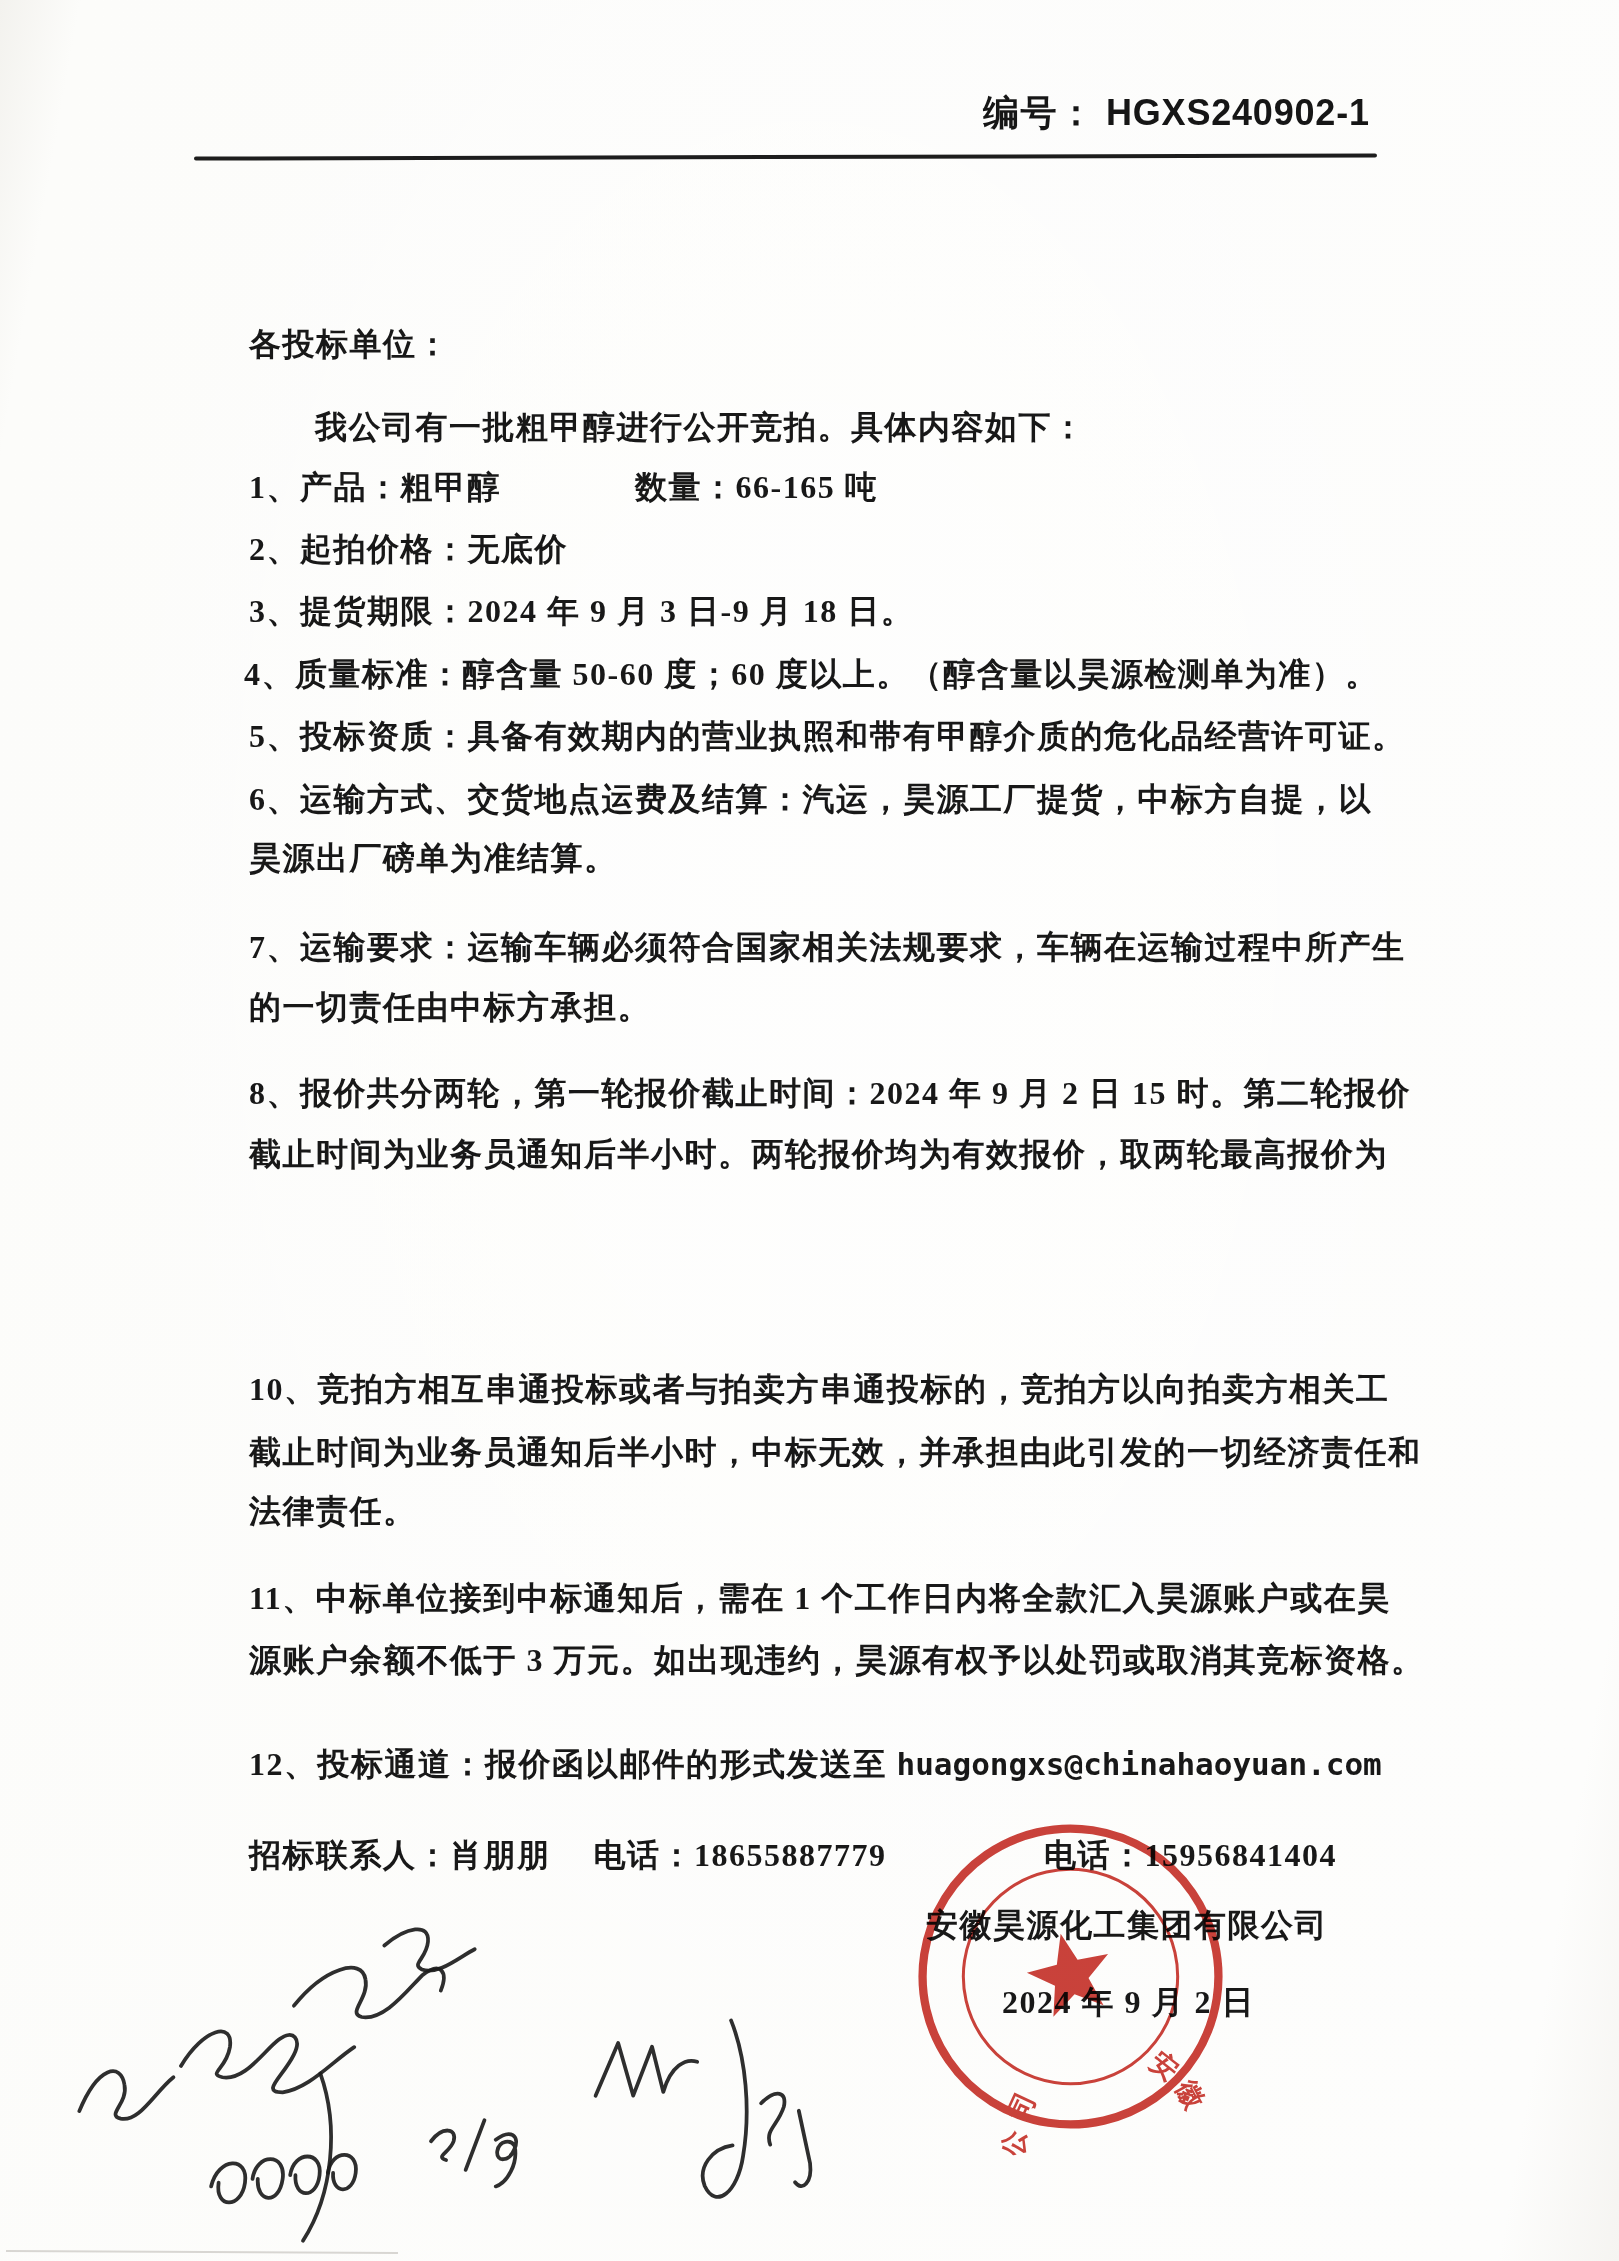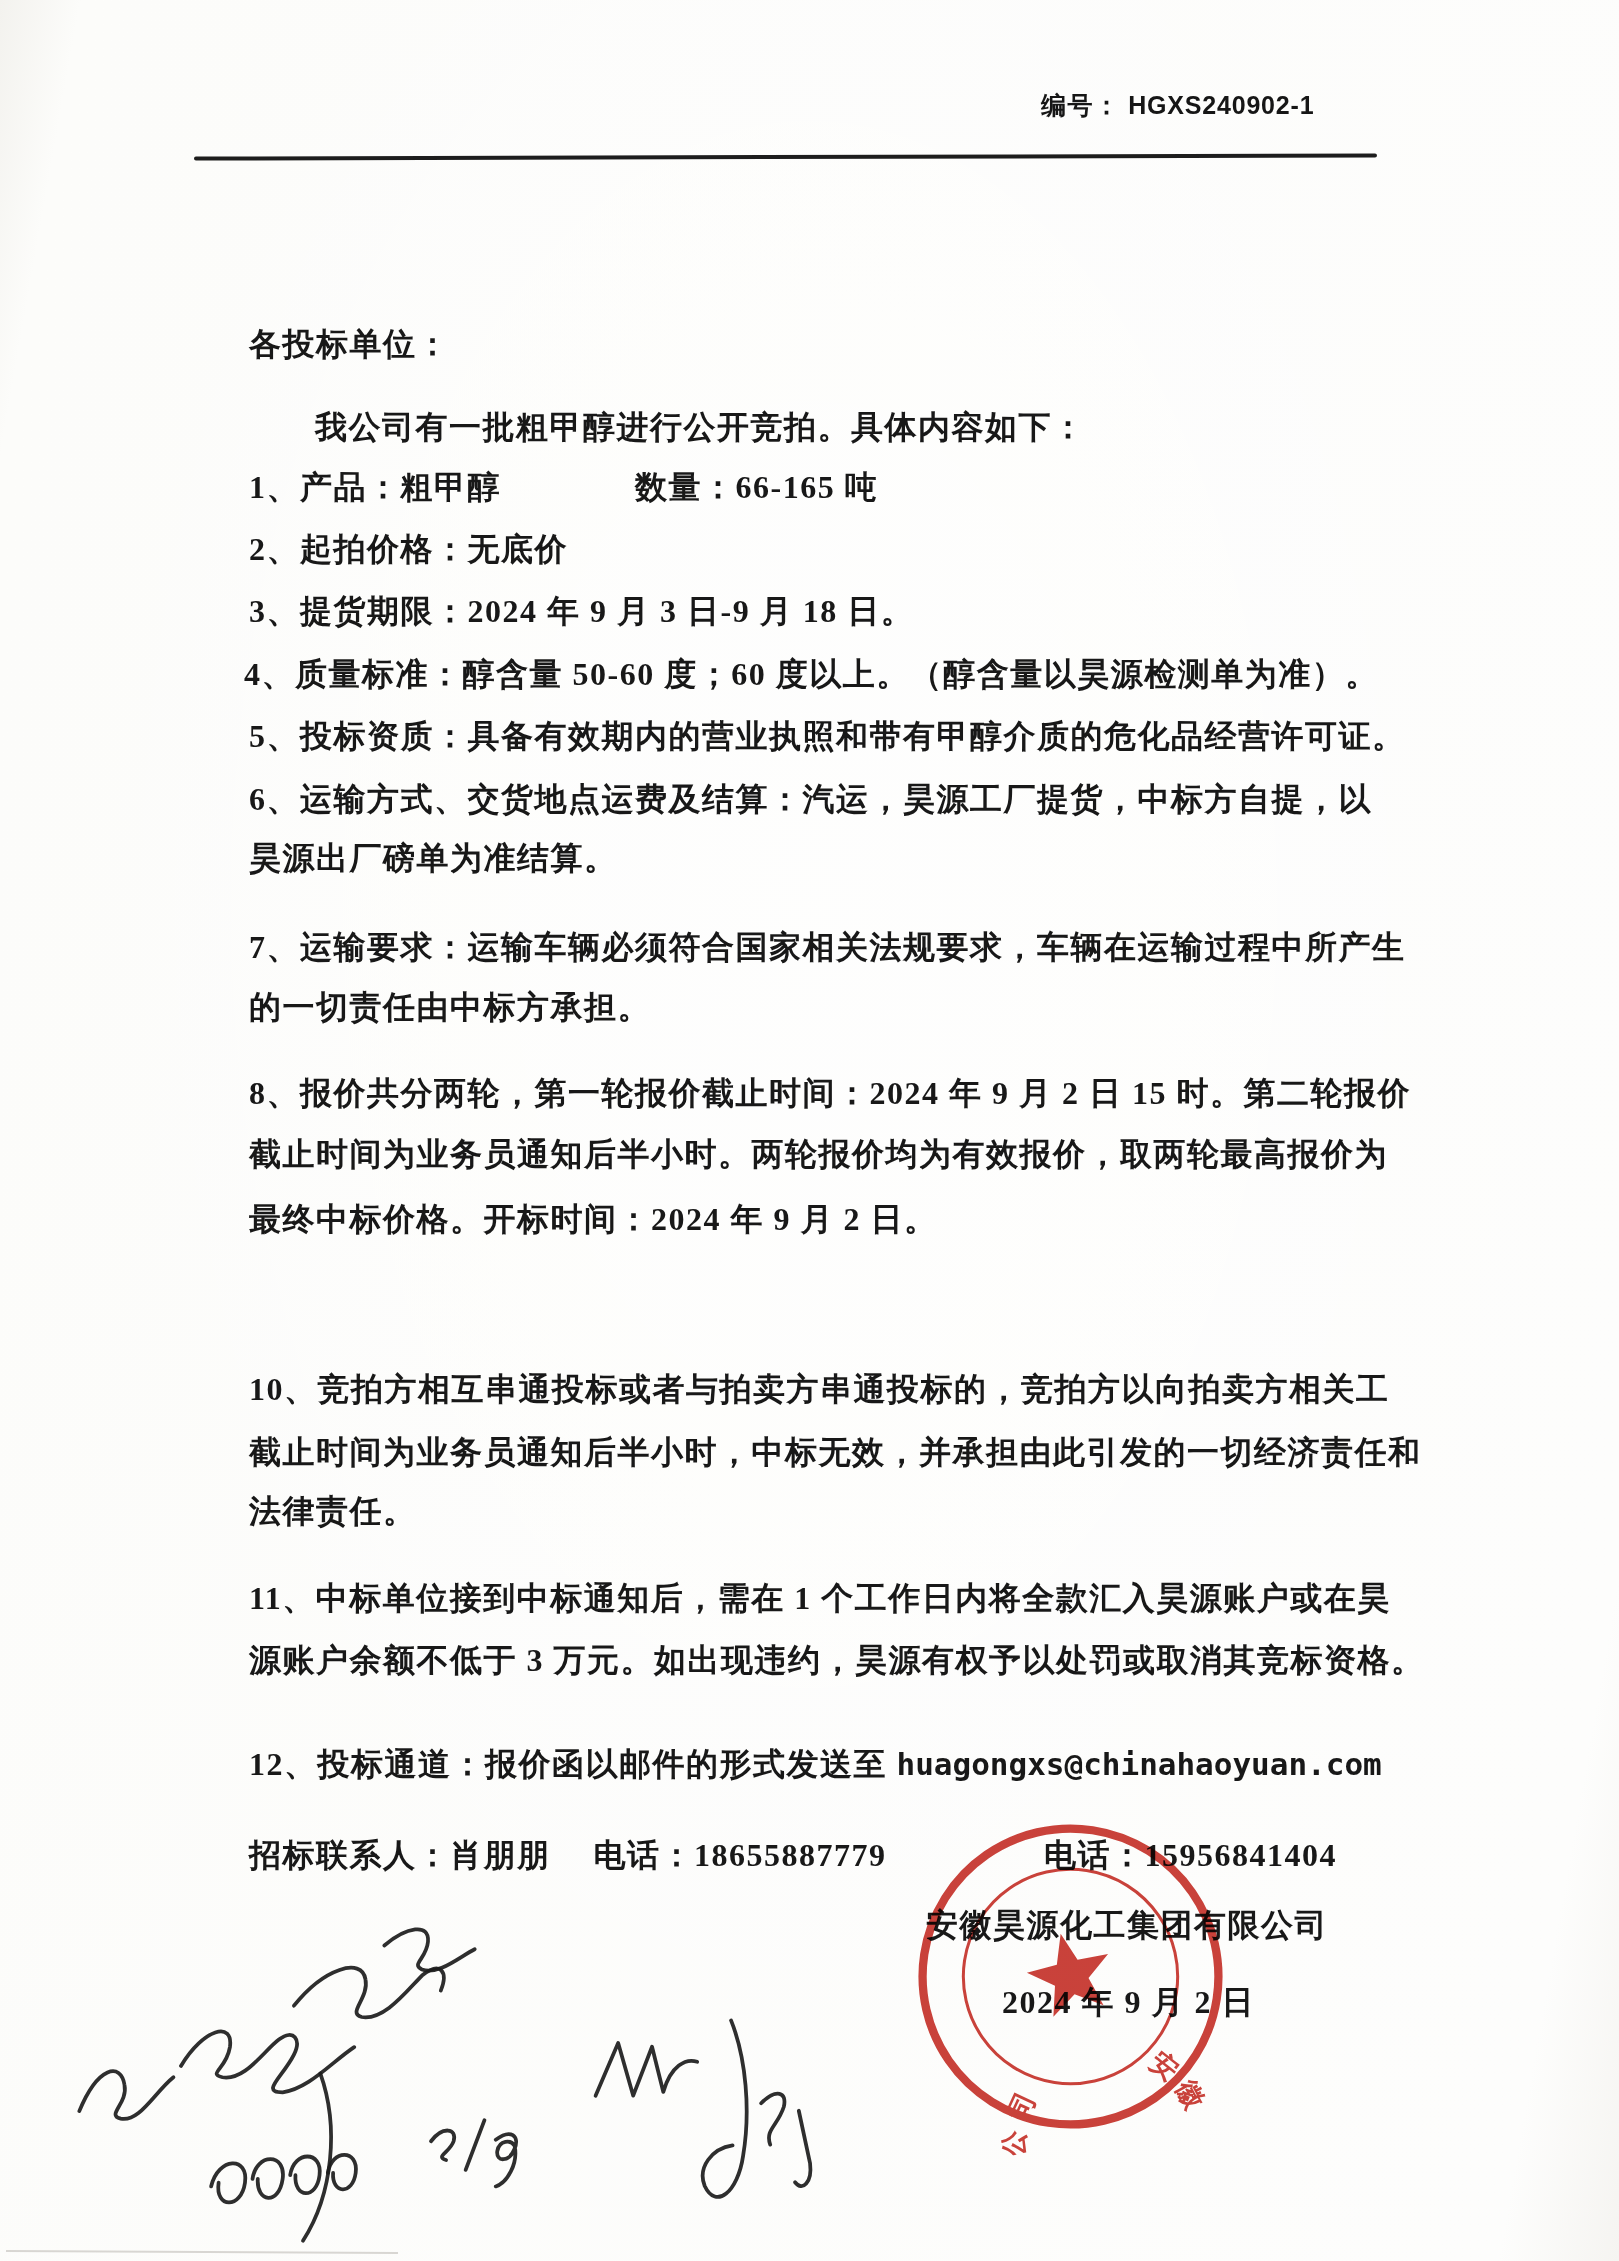--- a/index.html
+++ b/index.html
@@ -18,22 +18,22 @@
   .abs{position:absolute;}
   .line{
     white-space:pre;
     font-size:32px;
     line-height:42px;
     font-weight:600;
     letter-spacing:1.5px;
     color:#181818;
   }
   .doc-number{
-    top:89px;left:1041px;
-    font-size:25px;font-weight:700;white-space:pre;
+    top:89px;left:983px;
+    font-size:36px;font-weight:700;white-space:pre;
     letter-spacing:1.5px;
   }
   .doc-number .num{
     font-family:"Liberation Sans","DejaVu Sans",sans-serif;
     font-weight:700;letter-spacing:0.8px;
   }
   .rule{
     top:155px;left:194px;width:1183px;height:3.8px;
     background:#1d1d1d;border-radius:2.3px;
     transform:rotate(-0.15deg);
@@ -72,21 +72,20 @@
   <div class="abs line" style="top:528px;left:249px;">2、起拍价格：无底价</div>
   <div class="abs line" style="top:590px;left:249px;">3、提货期限：2024 年 9 月 3 日-9 月 18 日。</div>
   <div class="abs line" style="top:653px;left:244px;">4、质量标准：醇含量 50-60 度；60 度以上。（醇含量以昊源检测单为准）。</div>
   <div class="abs line" style="top:715px;left:249px;">5、投标资质：具备有效期内的营业执照和带有甲醇介质的危化品经营许可证。</div>
   <div class="abs line" style="top:778px;left:249px;">6、运输方式、交货地点运费及结算：汽运，昊源工厂提货，中标方自提，以</div>
   <div class="abs line" style="top:837px;left:249px;">昊源出厂磅单为准结算。</div>
   <div class="abs line" style="top:926px;left:249px;">7、运输要求：运输车辆必须符合国家相关法规要求，车辆在运输过程中所产生</div>
   <div class="abs line" style="top:986px;left:249px;">的一切责任由中标方承担。</div>
   <div class="abs line" style="top:1072px;left:249px;">8、报价共分两轮，第一轮报价截止时间：2024 年 9 月 2 日 15 时。第二轮报价</div>
   <div class="abs line" style="top:1133px;left:249px;">截止时间为业务员通知后半小时。两轮报价均为有效报价，取两轮最高报价为</div>
-  <div class="abs line" style="top:1198px;left:249px;">最终中标价格。开标时间：2024 年 9 月 2 日。</div>
   <div class="abs line" style="top:1368px;left:249px;">10、竞拍方相互串通投标或者与拍卖方串通投标的，竞拍方以向拍卖方相关工</div>
   <div class="abs line" style="top:1431px;left:249px;">截止时间为业务员通知后半小时，中标无效，并承担由此引发的一切经济责任和</div>
   <div class="abs line" style="top:1490px;left:249px;">法律责任。</div>
   <div class="abs line" style="top:1577px;left:249px;">11、中标单位接到中标通知后，需在 1 个工作日内将全款汇入昊源账户或在昊</div>
   <div class="abs line" style="top:1639px;left:249px;">源账户余额不低于 3 万元。如出现违约，昊源有权予以处罚或取消其竞标资格。</div>
 
   <div class="abs line" style="top:1743px;left:249px;"><span>12、投标通道：报价函以邮件的形式发送至 </span><span class="email">huagongxs@chinahaoyuan.com</span></div>
 
   <div class="abs line" style="top:1834px;left:249px;">招标联系人：肖朋朋　 电话：18655887779</div>
   <div class="abs line" style="top:1834px;left:1044px;">电话：15956841404</div>

